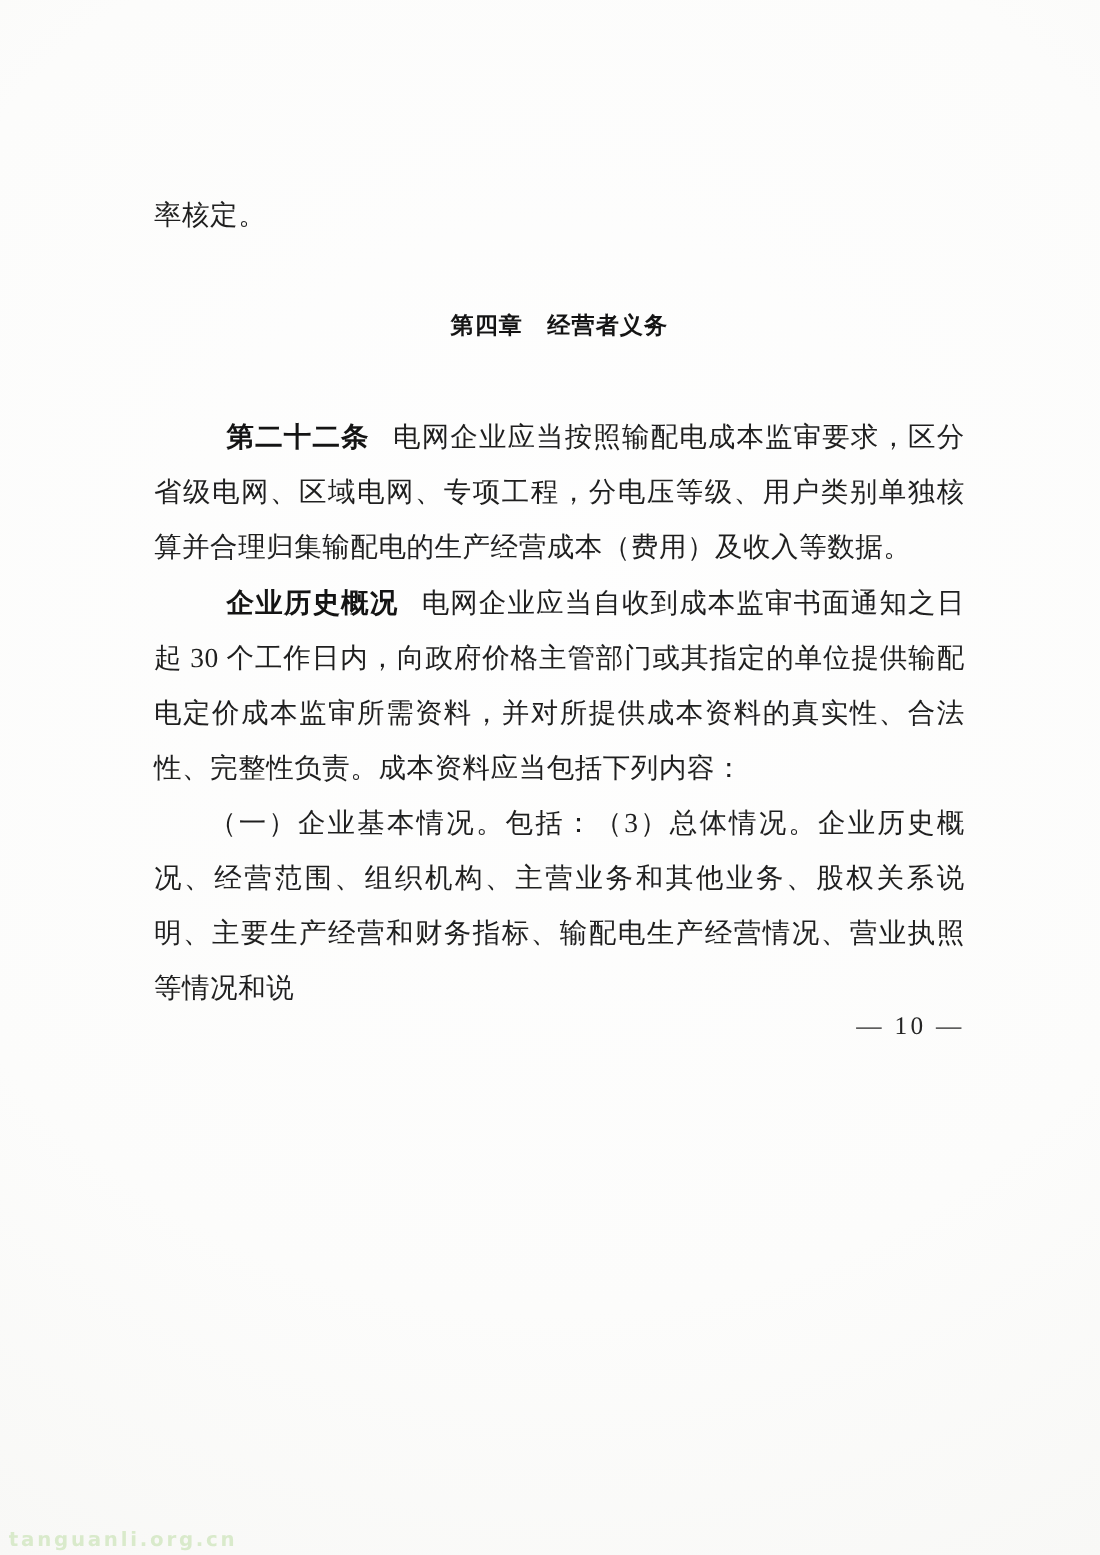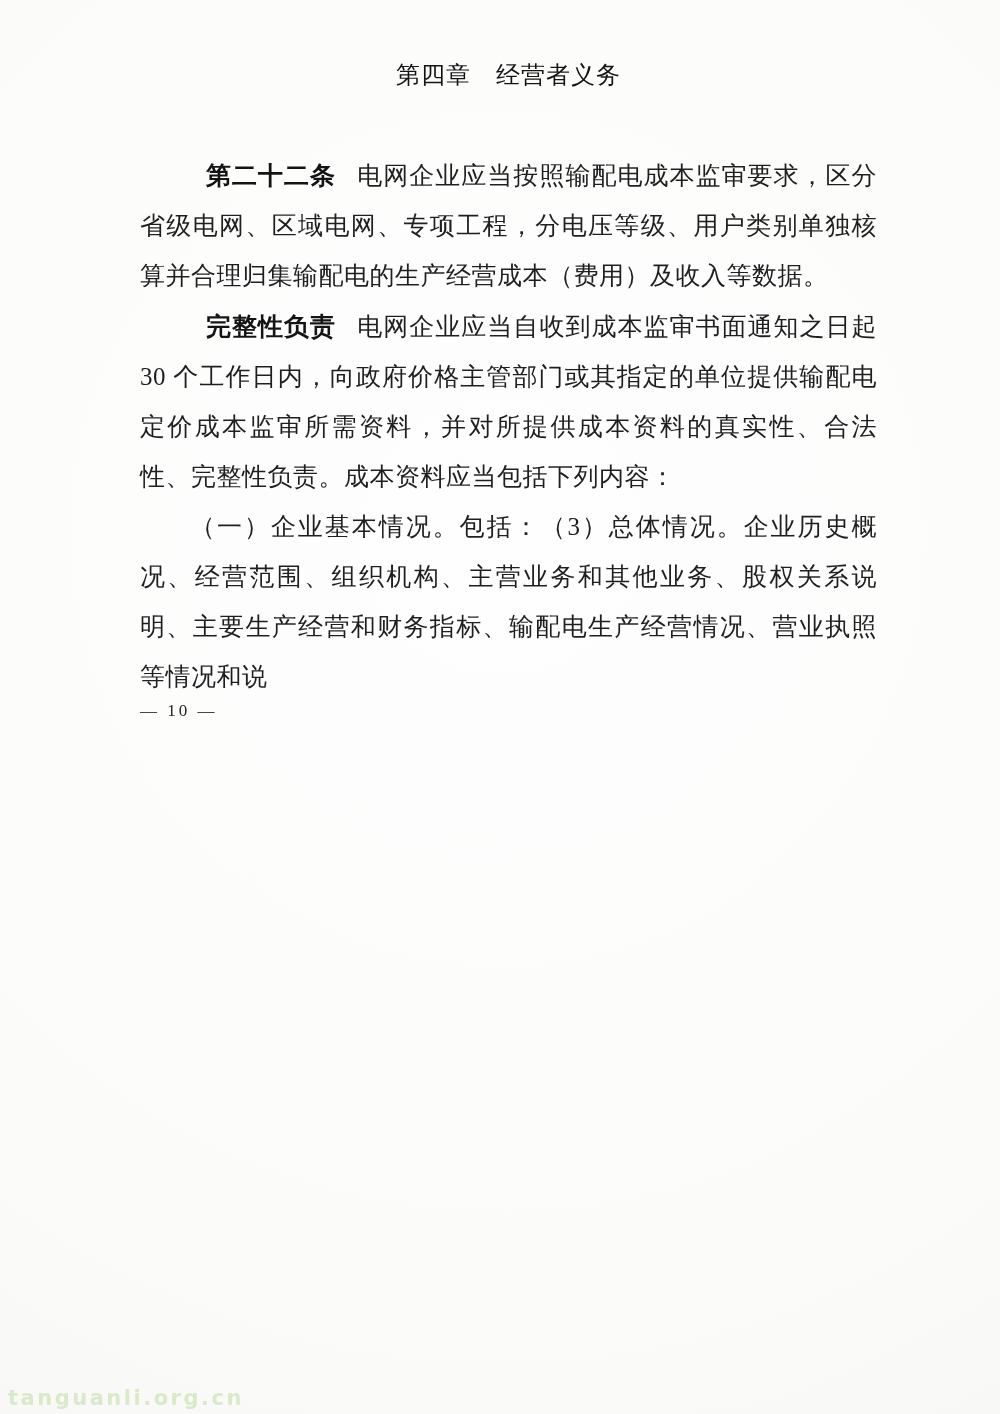--- a/index.html
+++ b/index.html
@@ -27,73 +27,74 @@
     text-align: justify;
     text-justify: inter-character;
     margin: 0;
   }
   .continuation {
     margin-top: 172px;
     text-indent: 0;
   }
   .chapter {
     font-family: "Liberation Sans", "DejaVu Sans", sans-serif;
-    font-size: 24px;
-    font-weight: normal;
+    font-size: 21px;
+    font-weight: bold;
     color: #141414;
     text-align: center;
     line-height: 50px;
     margin: 50px 0 0 0;
     letter-spacing: 1px;
   }
   .para { text-indent: 2em; }
   .first-para { margin-top: 50px; }
   .lead {
     font-family: "Liberation Sans", "DejaVu Sans", sans-serif;
     font-weight: bold;
     color: #141414;
     margin-right: 0.85em;
     margin-left: 16px;
   }
   .lead:empty { display: none; margin: 0; }
   .pageno {
-    font-size: 17px;
+    font-size: 23px;
     line-height: 26px;
     margin-top: -4px;
     letter-spacing: 3px;
     color: #242424;
     text-indent: 0;
-    text-align: left;
+    text-align: right;
   }
   .watermark {
     position: absolute;
     left: 8px;
     bottom: 4px;
     font-family: "DejaVu Sans", "Liberation Sans", sans-serif;
     font-weight: bold;
-    font-size: 21px;
+    font-size: 18px;
     letter-spacing: 2.5px;
     color: #d9eacb;
     user-select: none;
   }
 </style>
 </head>
 <body>
 
 <div class="page">
   <div class="content">
 
+    <p class="body-line continuation">率核定。</p>
 
     <h2 class="chapter">第四章　经营者义务</h2>
 
     <p class="para first-para"><span class="lead">第二十二条</span><span>电网企业应当按照输配电成本监审要求，区分省级电网、区域电网、专项工程，分电压等级、用户类别单独核算并合理归集输配电的生产经营成本（费用）及收入等数据。</span></p>
 
 
 
-    <p class="para"><span class="lead">完整性负责</span><span>电网企业应当自收到成本监审书面通知之日起 30 个工作日内，向政府价格主管部门或其指定的单位提供输配电定价成本监审所需资料，并对所提供成本资料的真实性、合法性、完整性负责。成本资料应当包括下列内容：</span></p>
+    <p class="para"><span class="lead">企业历史概况</span><span>电网企业应当自收到成本监审书面通知之日起 30 个工作日内，向政府价格主管部门或其指定的单位提供输配电定价成本监审所需资料，并对所提供成本资料的真实性、合法性、完整性负责。成本资料应当包括下列内容：</span></p>
 
     <p class="para"><span>（一）企业基本情况。包括：（3）总体情况。企业历史概况、经营范围、组织机构、主营业务和其他业务、股权关系说明、主要生产经营和财务指标、输配电生产经营情况、营业执照等情况和说</span></p>
 
     <div class="pageno">— 10 —</div>
   </div>
 
   <div class="watermark">tanguanli.org.cn</div>
 </div>
 
 </body></html>

